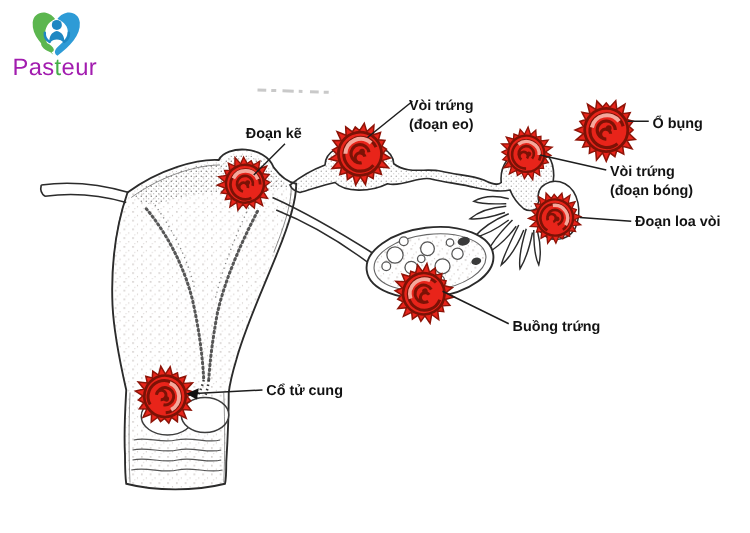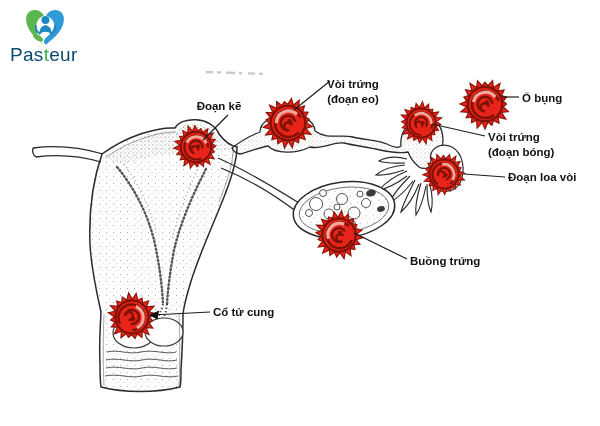--- a/index.html
+++ b/index.html
@@ -6,21 +6,21 @@
   body{
     width:600px;height:426px;overflow:hidden;background:#ffffff;position:relative;
     font-family:"Liberation Sans","DejaVu Sans",sans-serif;
   }
   .stage{position:absolute;inset:0;width:600px;height:426px;}
   svg.anatomy{position:absolute;left:0;top:0;}
   
   .logo{position:absolute;left:10px;top:5px;width:90px;z-index:5;}
   .logo-heart{display:block;margin-left:12px;}
   .logo-text{font-size:19px;font-weight:400;letter-spacing:.3px;line-height:1;margin-top:-2px;}
-  .lb{color:#0c4a6e;}
+  .lb{color:#a21caf;}
   .lg{color:#45ad49;}
   
   text.lbl{
     font-family:"Liberation Sans","DejaVu Sans",sans-serif;
     font-size:11.5px;font-weight:bold;fill:#121212;
   }
   .leader{stroke:#1d1d1d;stroke-width:1.2;fill:none;}
   .ink{stroke:#2b2b2b;fill:none;}
 </style>
 </head>

